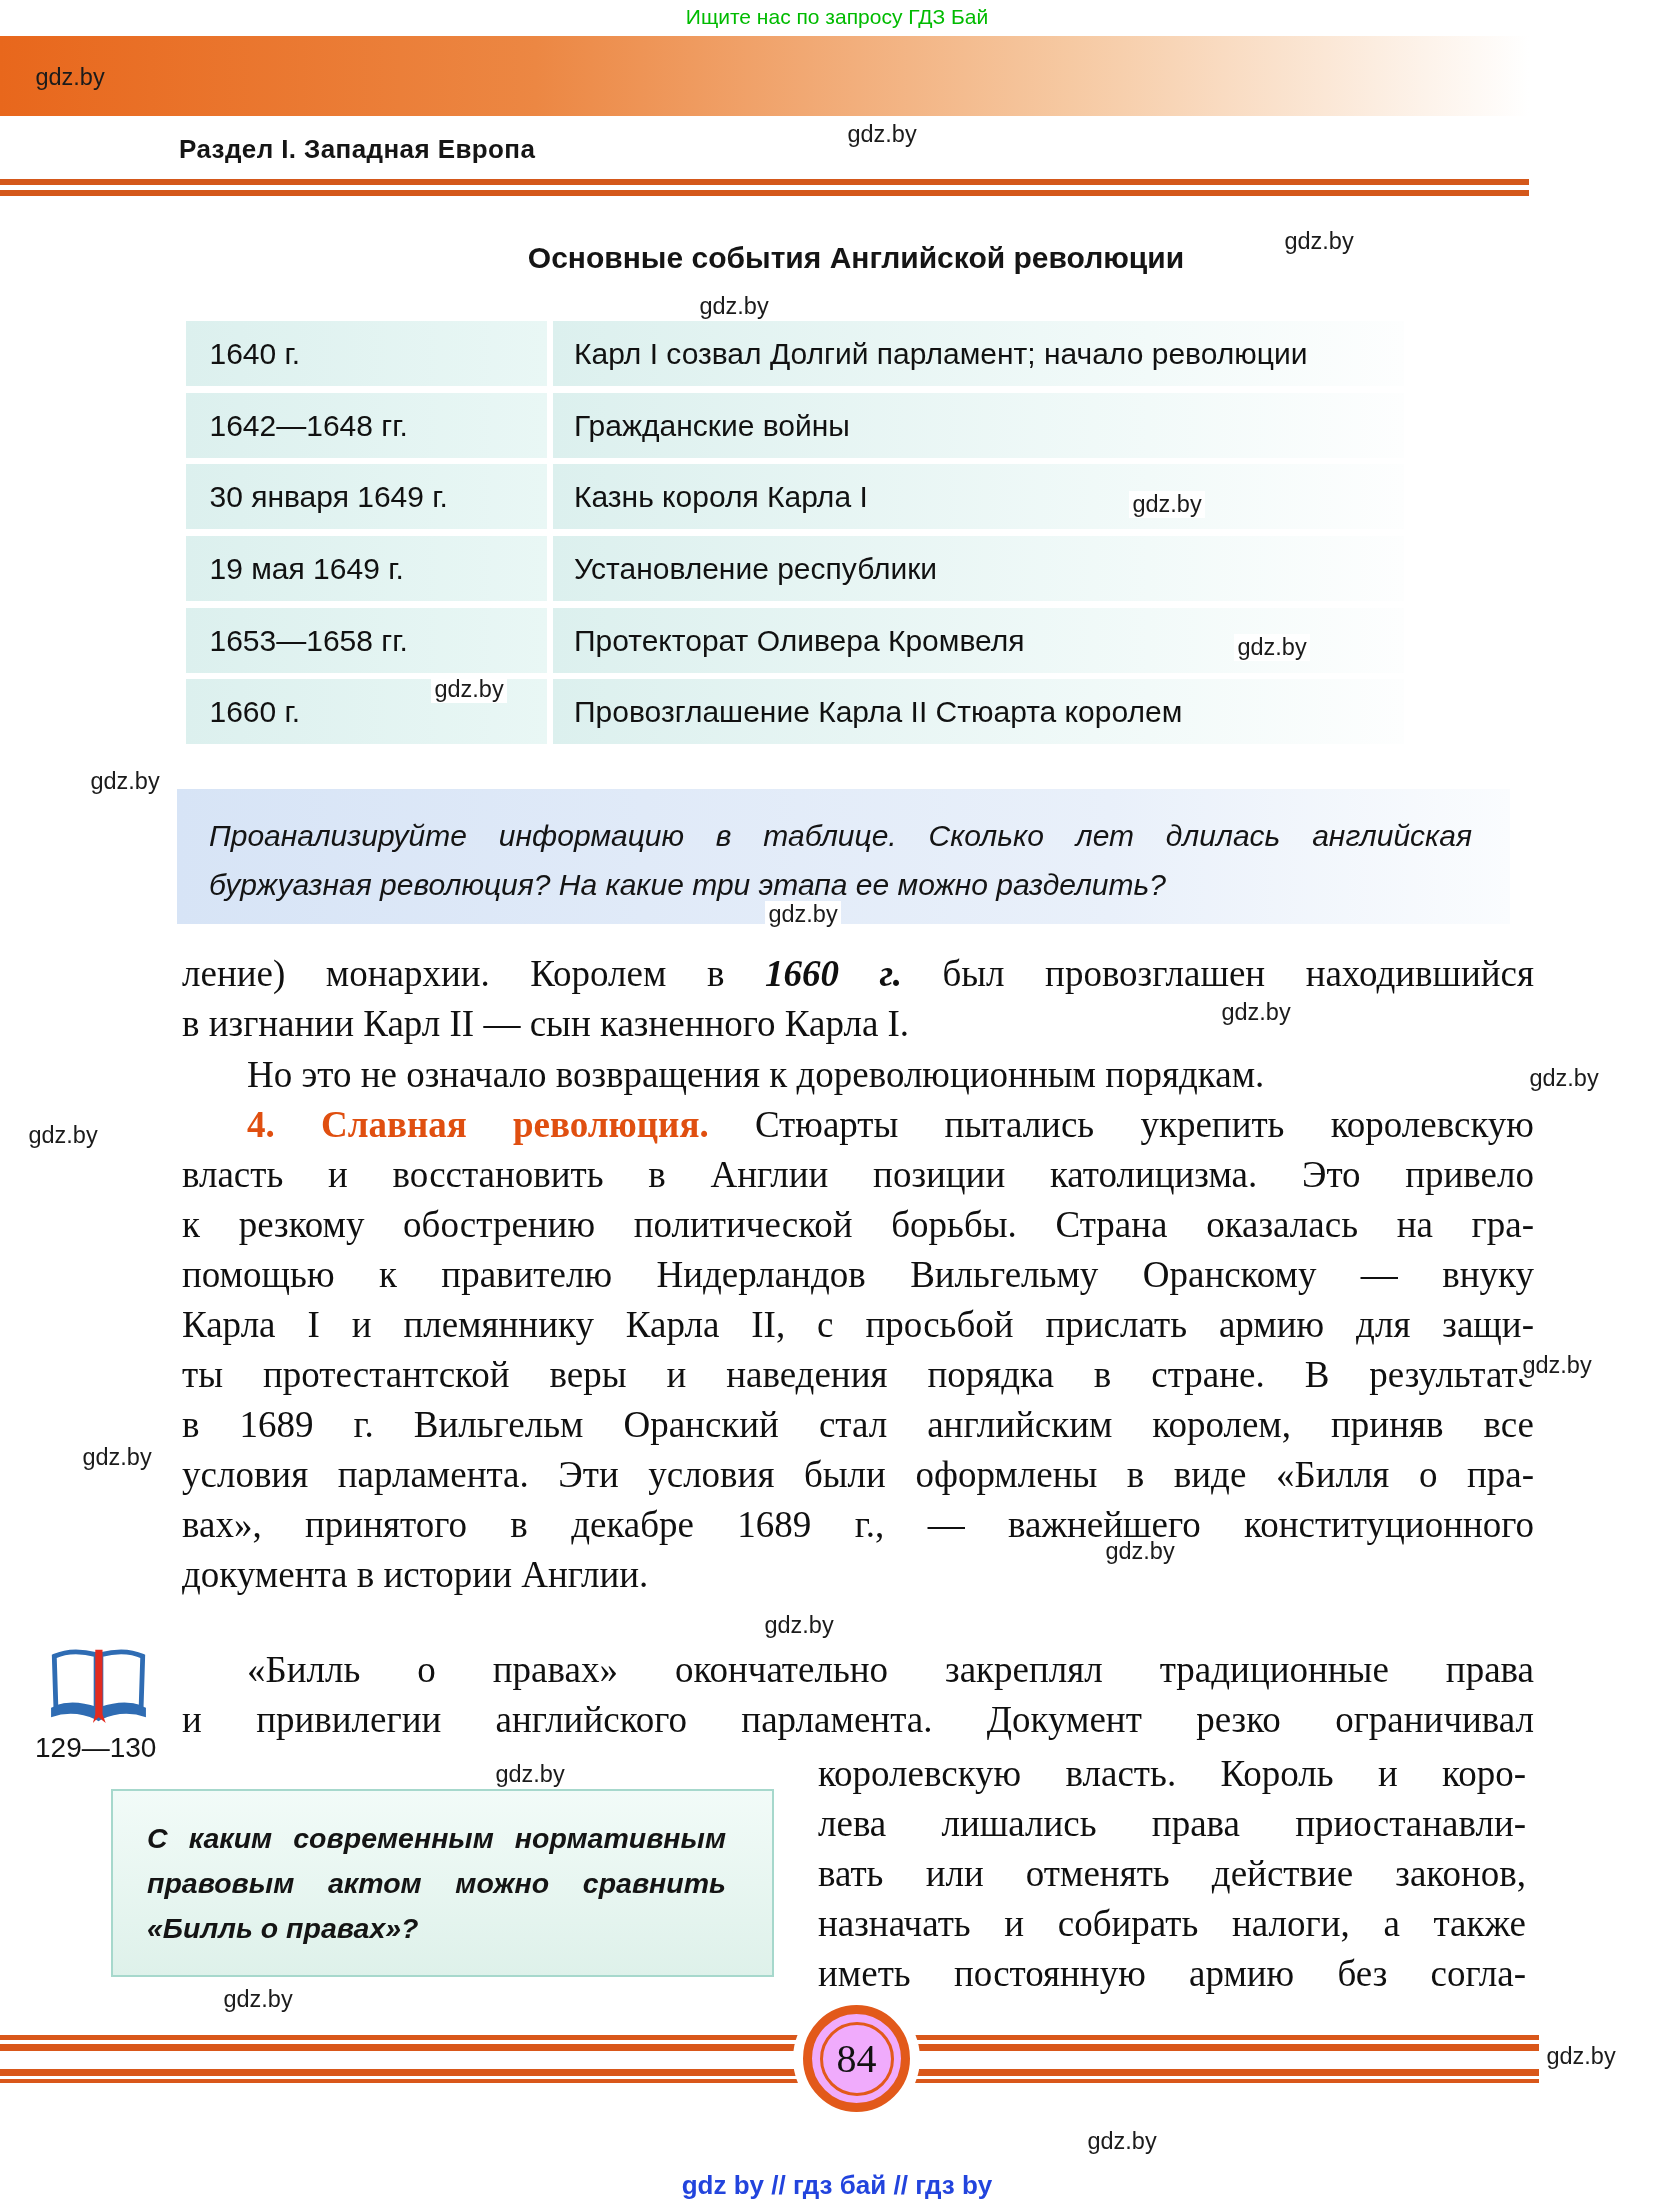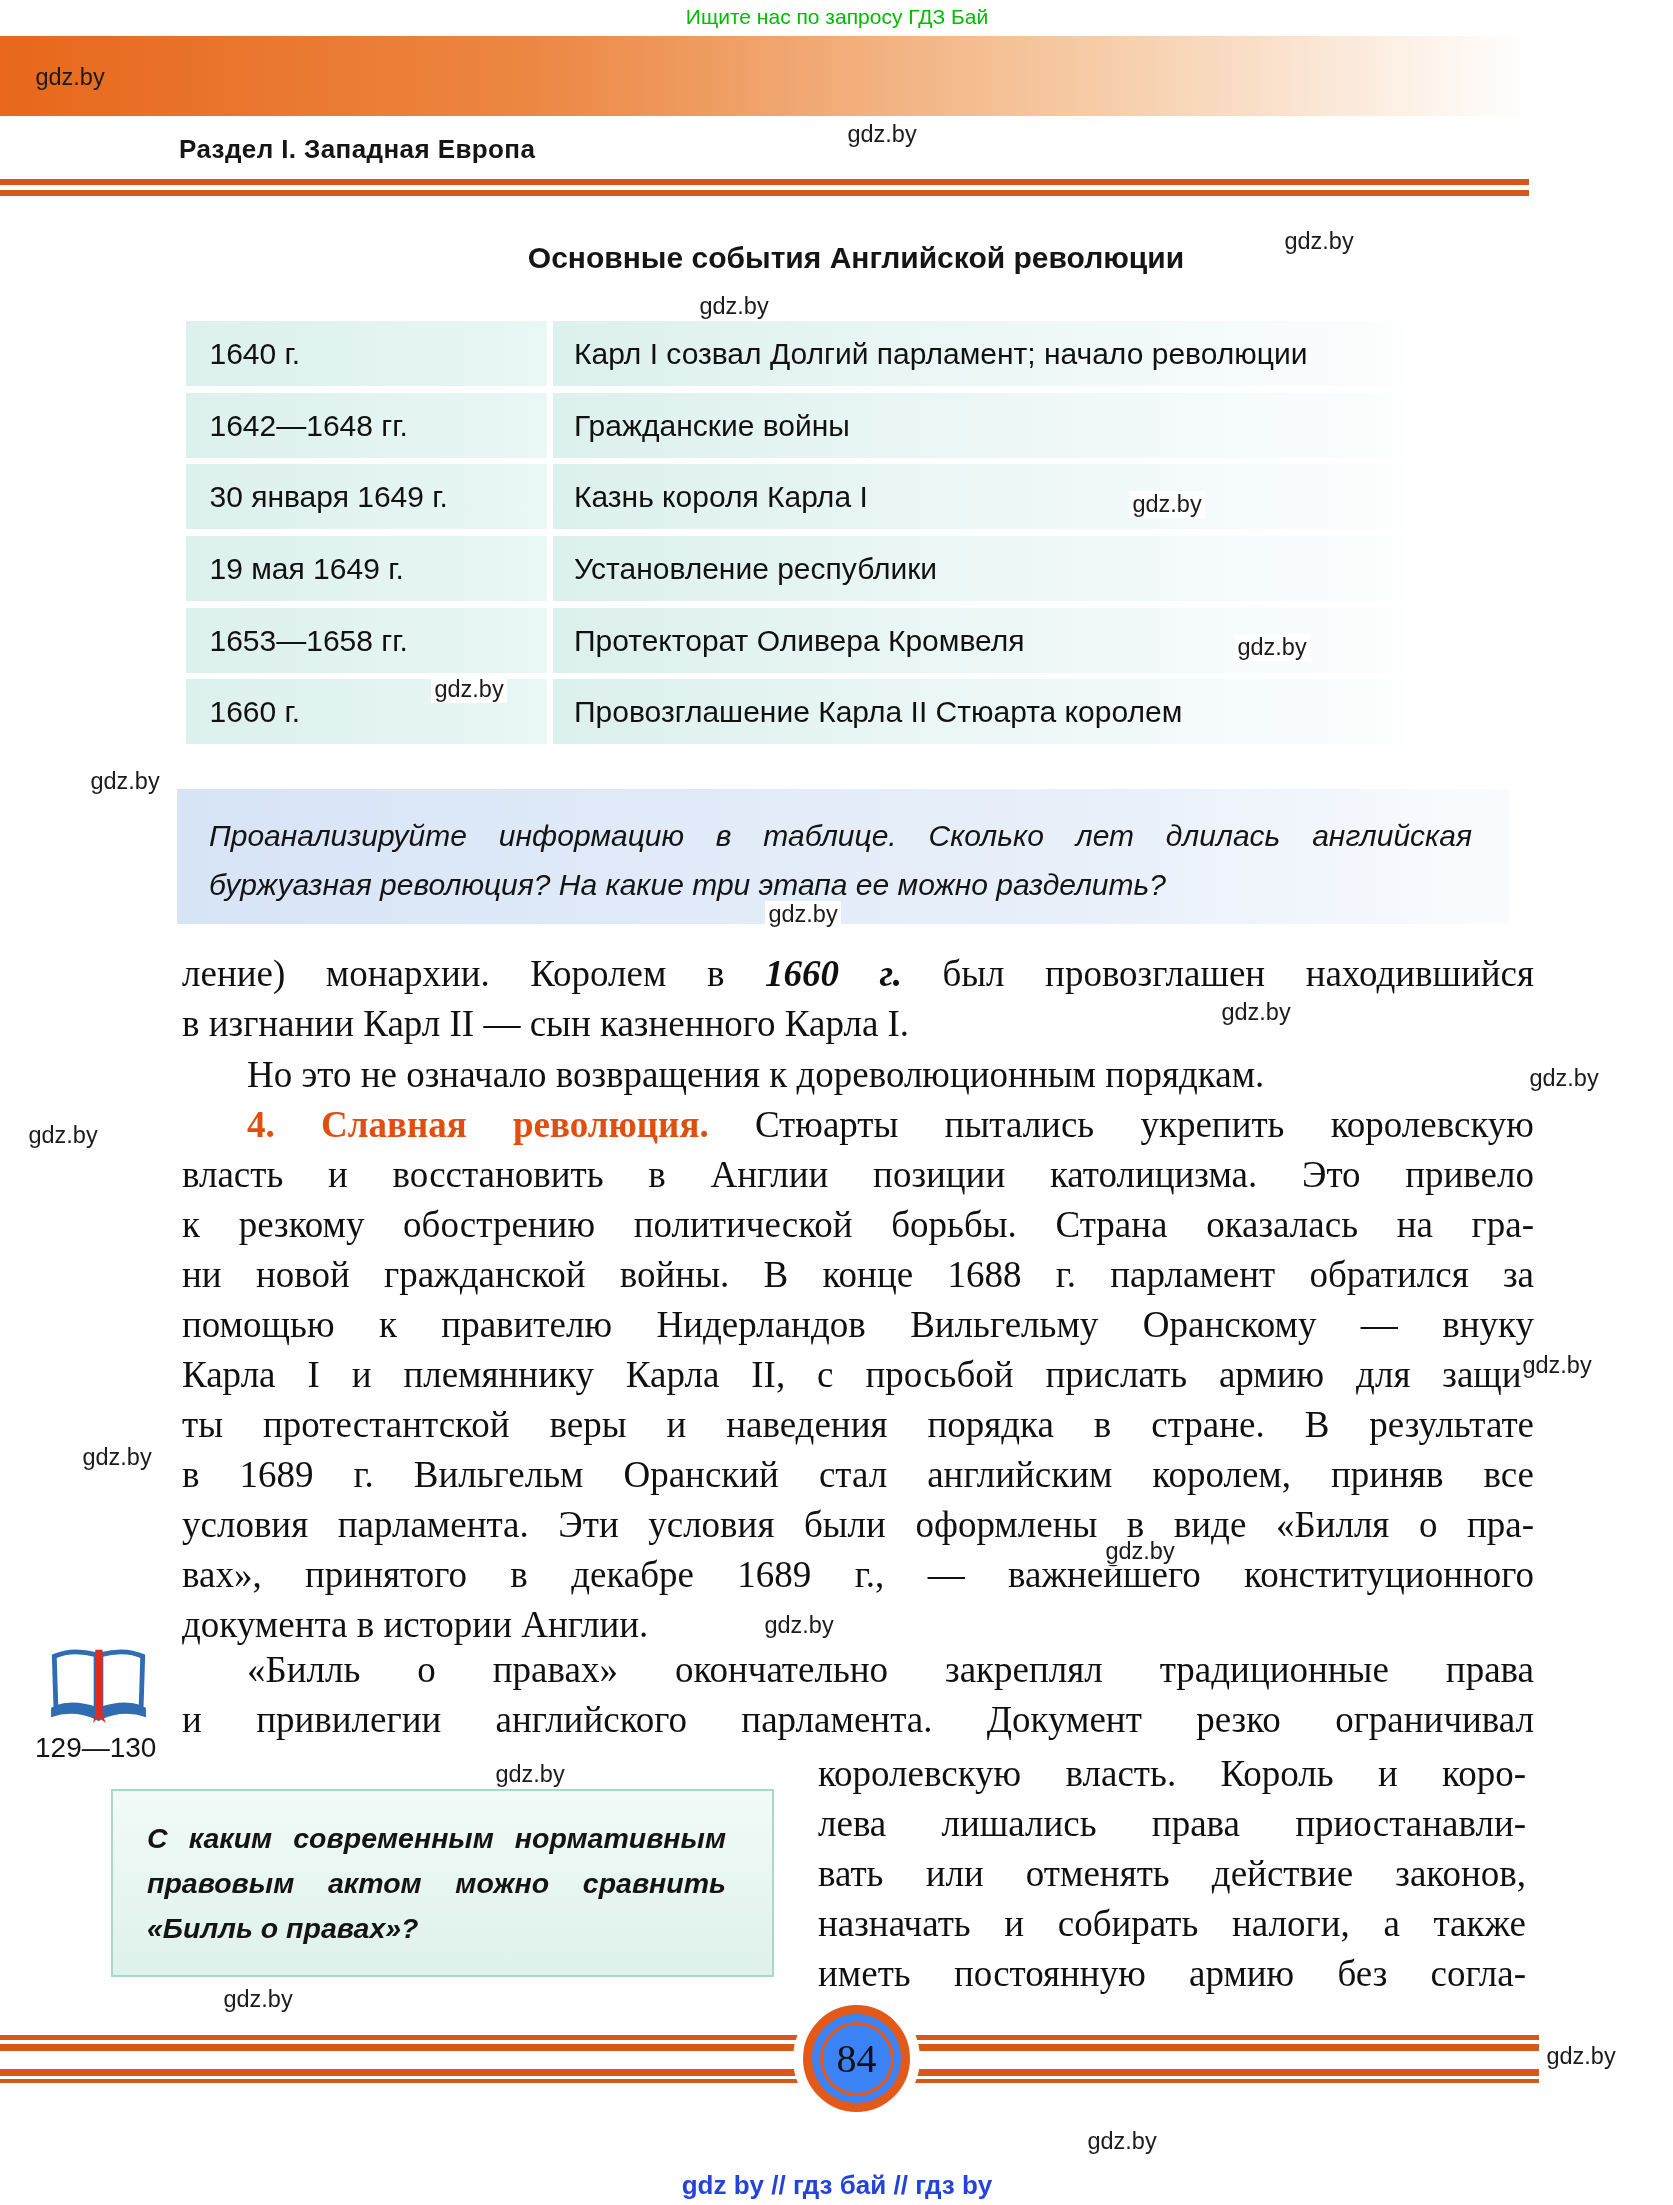--- a/index.html
+++ b/index.html
@@ -61,21 +61,21 @@
             text-align:justify;text-align-last:justify;color:#141414;}
   .cbox .cl.last{text-align:left;text-align-last:left;}
 
   
   .fline{left:0;width:1539px;background:#d9571a;}
   .fl1{top:2035px;height:5px;}
   .fl2{top:2044px;height:6.7px;}
   .fl3{top:2069px;height:6.7px;}
   .fl4{top:2079px;height:4.2px;}
   .pnum-outer{left:803px;top:2005px;width:107px;height:107px;border-radius:50%;
-              border:9.2px solid #e2591a;background:#3b82f6;box-sizing:border-box;
+              border:9.2px solid #e2591a;background:#f0abfc;box-sizing:border-box;
               box-shadow:0 0 0 10px #ffffff;}
   .pnum-inner{position:absolute;left:50%;top:50%;transform:translate(-50%,-50%);
               width:74px;height:74px;border-radius:50%;border:3.4px solid #e2591a;
               box-sizing:border-box;display:flex;align-items:center;justify-content:center;
               font-family:"Liberation Serif",serif;font-size:40px;color:#111;}
   .foot-links{left:0;top:2170px;width:100%;text-align:center;font-size:26px;color:#2244dd;font-weight:bold;}
 
   
   .wm{position:absolute;font-size:23.5px;line-height:1;color:#1b1b1b;
       background:#ffffff;padding:1.7px 3.4px;}
@@ -131,21 +131,20 @@
 </div>
 
 <div class="abs col serif" style="top:1050px;">
   <div class="bl last indent">Но это не означало возвращения к дореволюционным порядкам.</div>
 </div>
 
 <div class="abs col serif" style="top:1100px;">
   <div class="bl indent"><span class="head-orange">4. Славная революция.</span><span> Стюарты пытались укрепить королевскую</span></div>
   <div class="bl">власть и восстановить в Англии позиции католицизма. Это привело</div>
   <div class="bl">к резкому обострению политической борьбы. Страна оказалась на гра-</div>
-  <div class="bl">ни новой гражданской войны. В конце 1688 г. парламент обратился за</div>
   <div class="bl">помощью к правителю Нидерландов Вильгельму Оранскому — внуку</div>
   <div class="bl">Карла I и племяннику Карла II, с просьбой прислать армию для защи-</div>
   <div class="bl">ты протестантской веры и наведения порядка в стране. В результате</div>
   <div class="bl">в 1689 г. Вильгельм Оранский стал английским королем, приняв все</div>
   <div class="bl">условия парламента. Эти условия были оформлены в виде «Билля о пра-</div>
   <div class="bl">вах», принятого в декабре 1689 г., — важнейшего конституционного</div>
   <div class="bl last">документа в истории Англии.</div>
 </div>
 
 <div class="abs col serif" style="top:1645px;">

